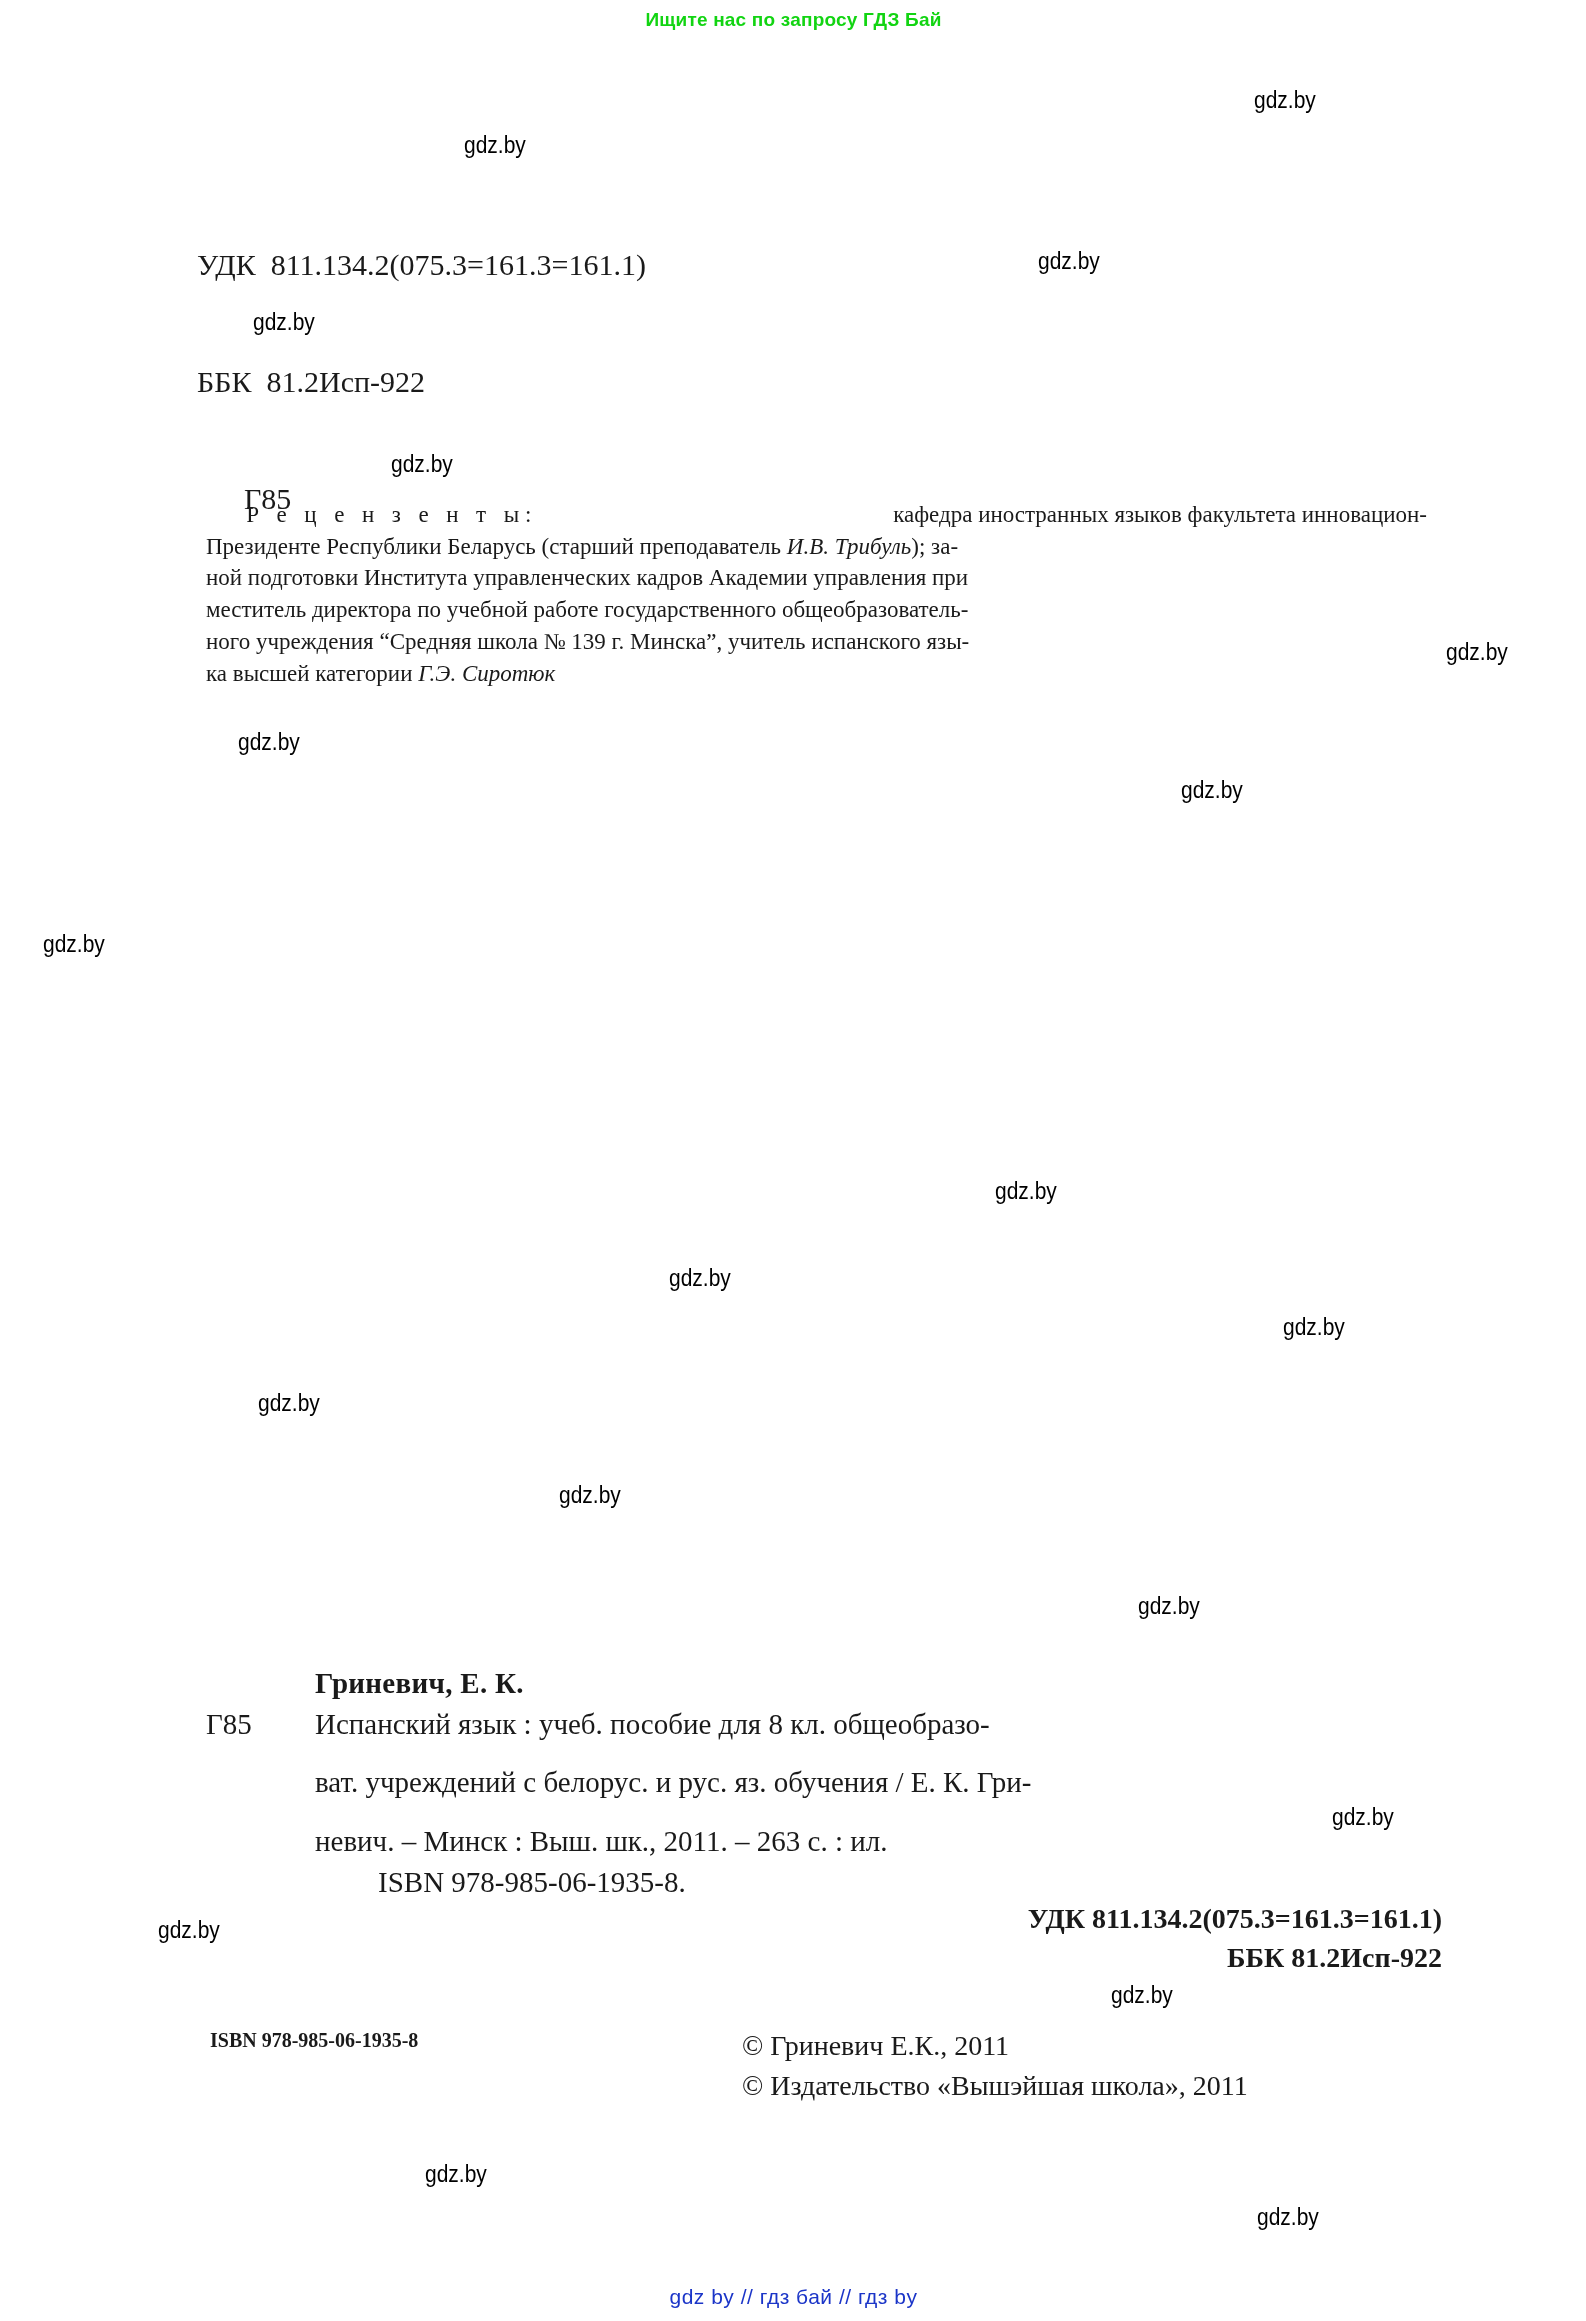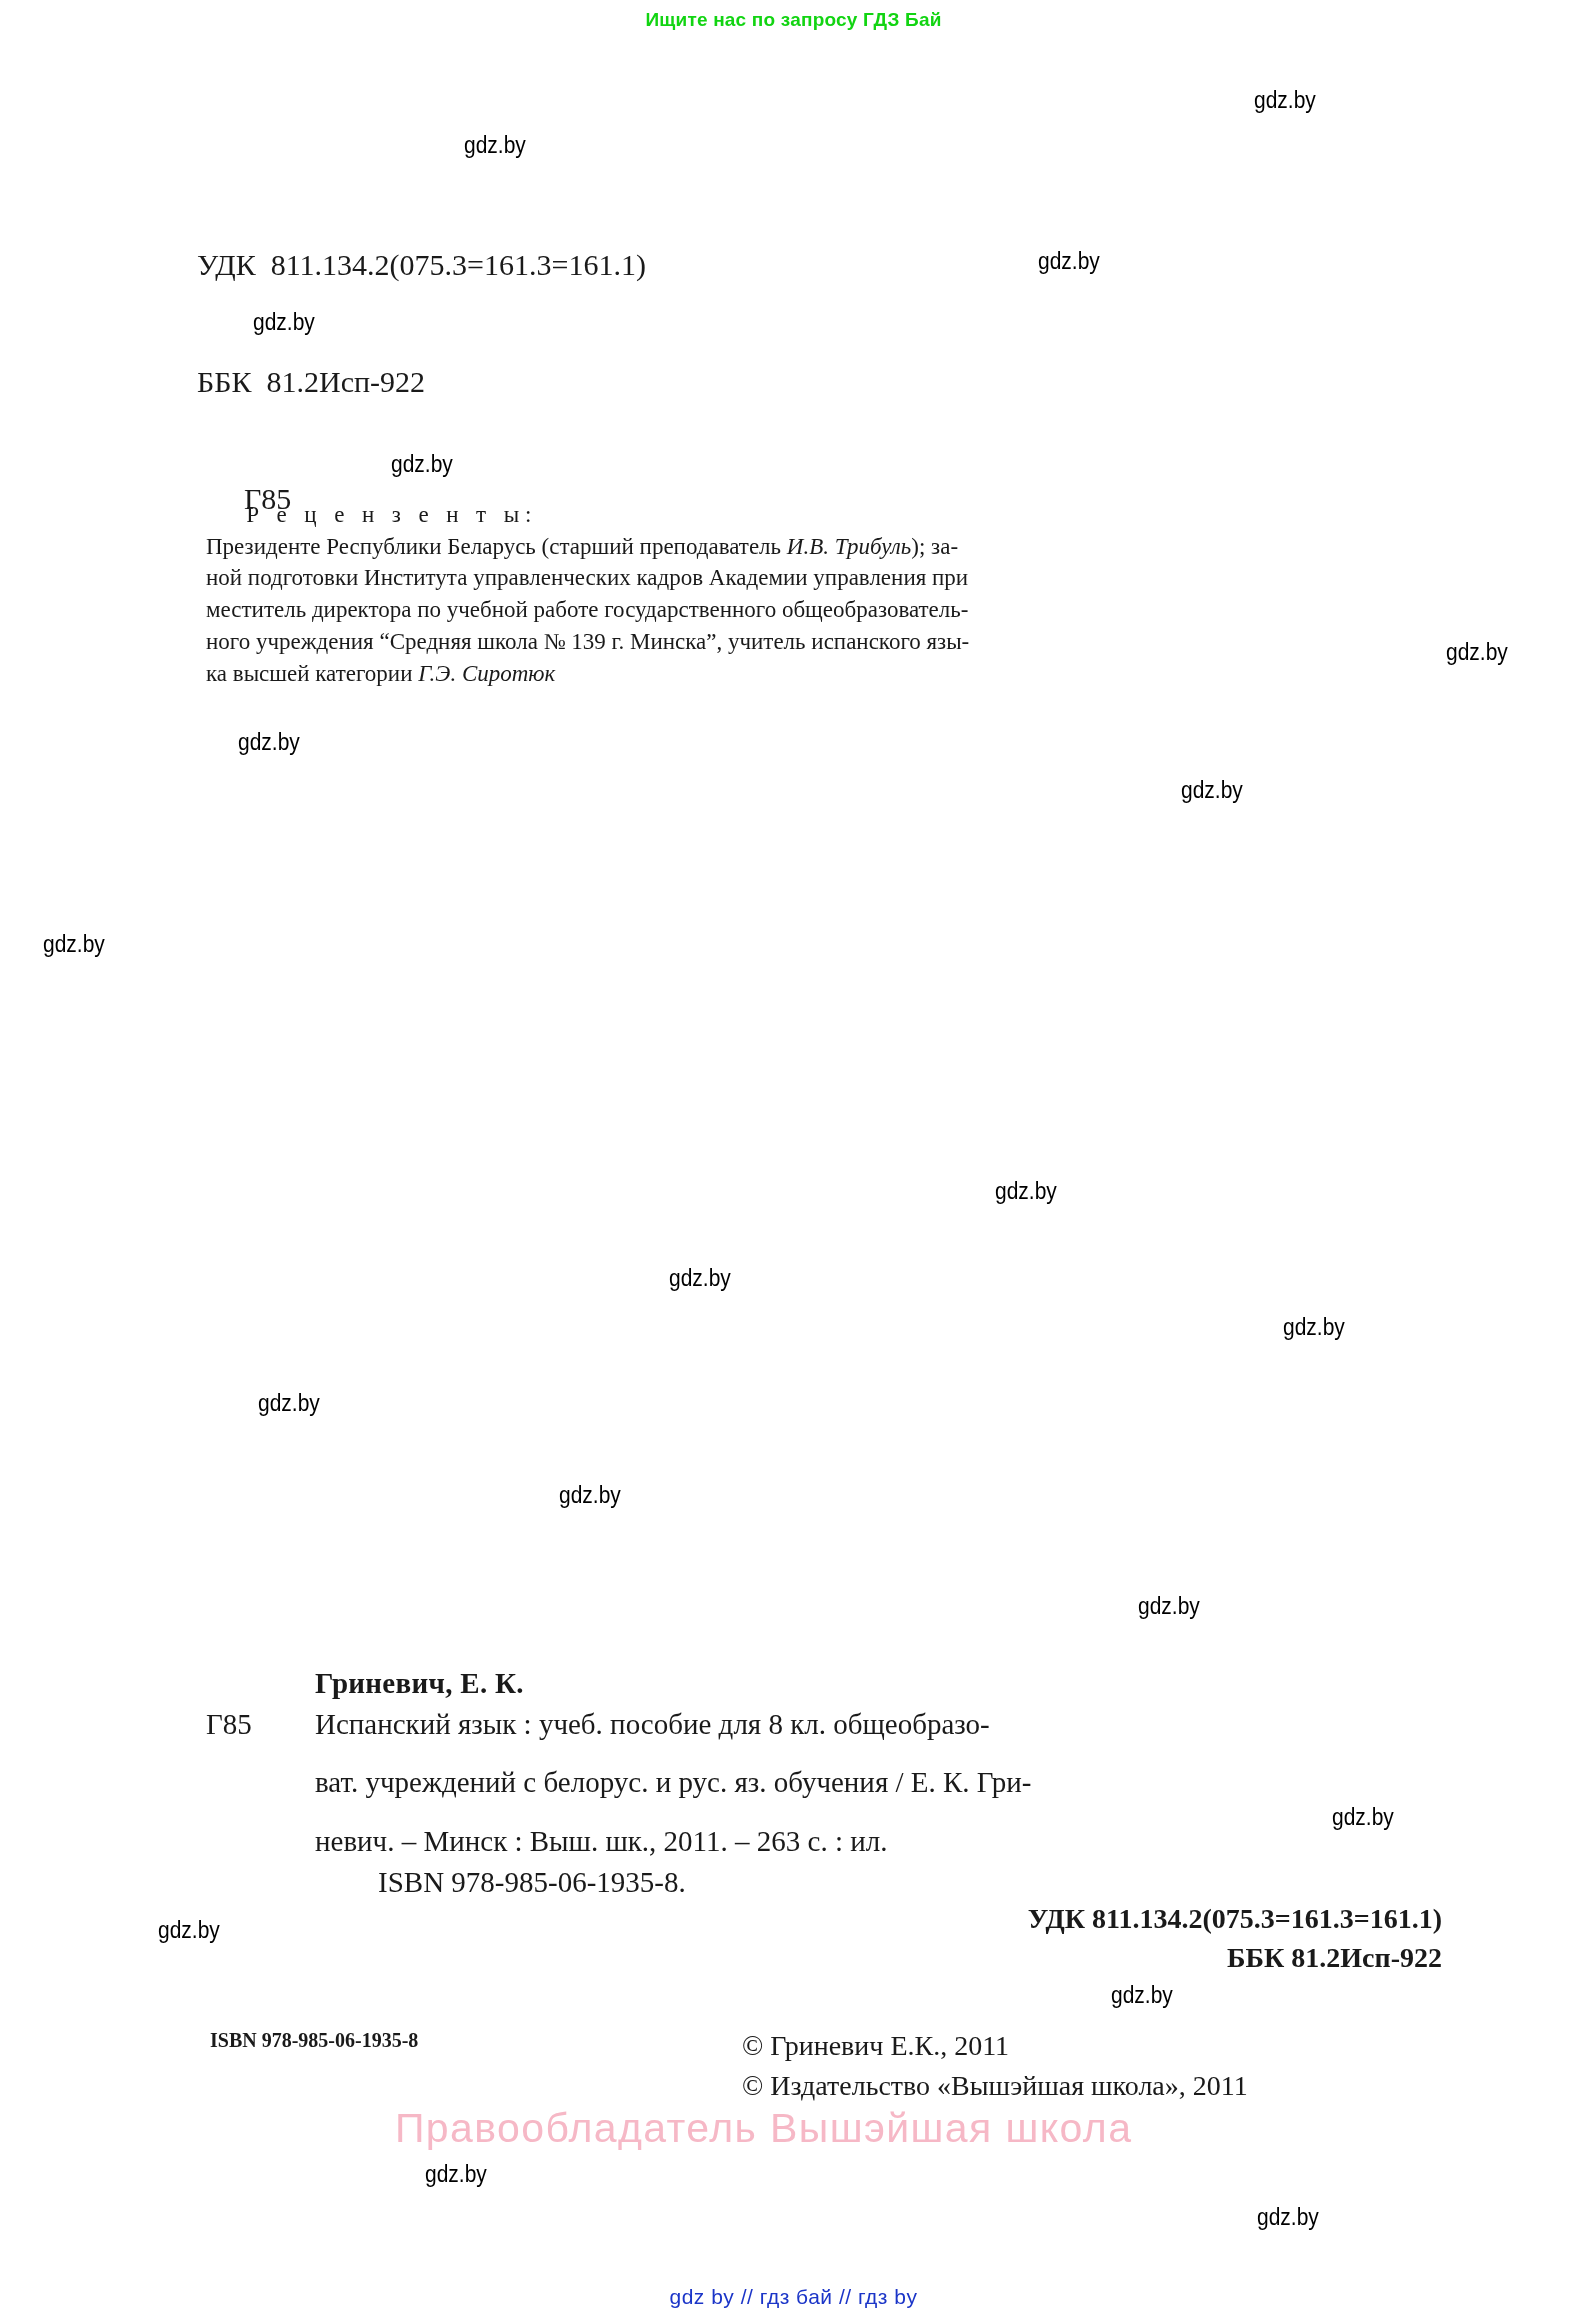--- a/index.html
+++ b/index.html
@@ -172,20 +172,21 @@
 
   <div class="class-block">
     <div>УДК  811.134.2(075.3=161.3=161.1)</div>
     <div>ББК  81.2Исп-922</div>
     <div><span class="indent-g">Г85</span></div>
   </div>
 
   <div class="reviewers">
     <span class="rline just">
       <span>&nbsp;&nbsp;&nbsp;&nbsp;&nbsp;&nbsp;&nbsp;<span class="lbl">Р е ц е н з е н т ы:</span></span>
+      <span>кафедра иностранных языков факультета инновацион-</span>
     </span>
     <span class="rline"><span>Президенте Республики Беларусь (старший преподаватель </span><em>И.В. Трибуль</em><span>); за-</span></span>
     <span class="rline">ной подготовки Института управленческих кадров Академии управления при</span>
     <span class="rline">меститель директора по учебной работе государственного общеобразователь-</span>
     <span class="rline">ного учреждения “Средняя школа № 139 г. Минска”, учитель испанского язы-</span>
     <span class="rline"><span>ка высшей категории </span><em>Г.Э. Сиротюк</em></span>
   </div>
 
   <div class="bib">
     <span class="author">Гриневич, Е. К.</span>
@@ -200,21 +201,20 @@
     <div>ББК 81.2Исп-922</div>
   </div>
 
   <div class="isbn-foot">ISBN 978-985-06-1935-8</div>
 
   <div class="copyright">
     <span>© Гриневич Е.К., 2011</span>
     <span>© Издательство «Вышэйшая школа», 2011</span>
   </div>
 
-  <div class="pink-wm" style="left:395px; top:2105px;">Правообладатель Вышэйшая школа</div>
 
   <div id="wm-layer">
       <div class="wm" style="left: 1254px; top: 86px;">gdz.by</div>
       <div class="wm" style="left: 464px; top: 131px;">gdz.by</div>
       <div class="wm" style="left: 1038px; top: 247px;">gdz.by</div>
       <div class="wm" style="left: 253px; top: 308px;">gdz.by</div>
       <div class="wm" style="left: 391px; top: 450px;">gdz.by</div>
       <div class="wm" style="left: 1446px; top: 638px;">gdz.by</div>
       <div class="wm" style="left: 238px; top: 728px;">gdz.by</div>
       <div class="wm" style="left: 1181px; top: 776px;">gdz.by</div>

